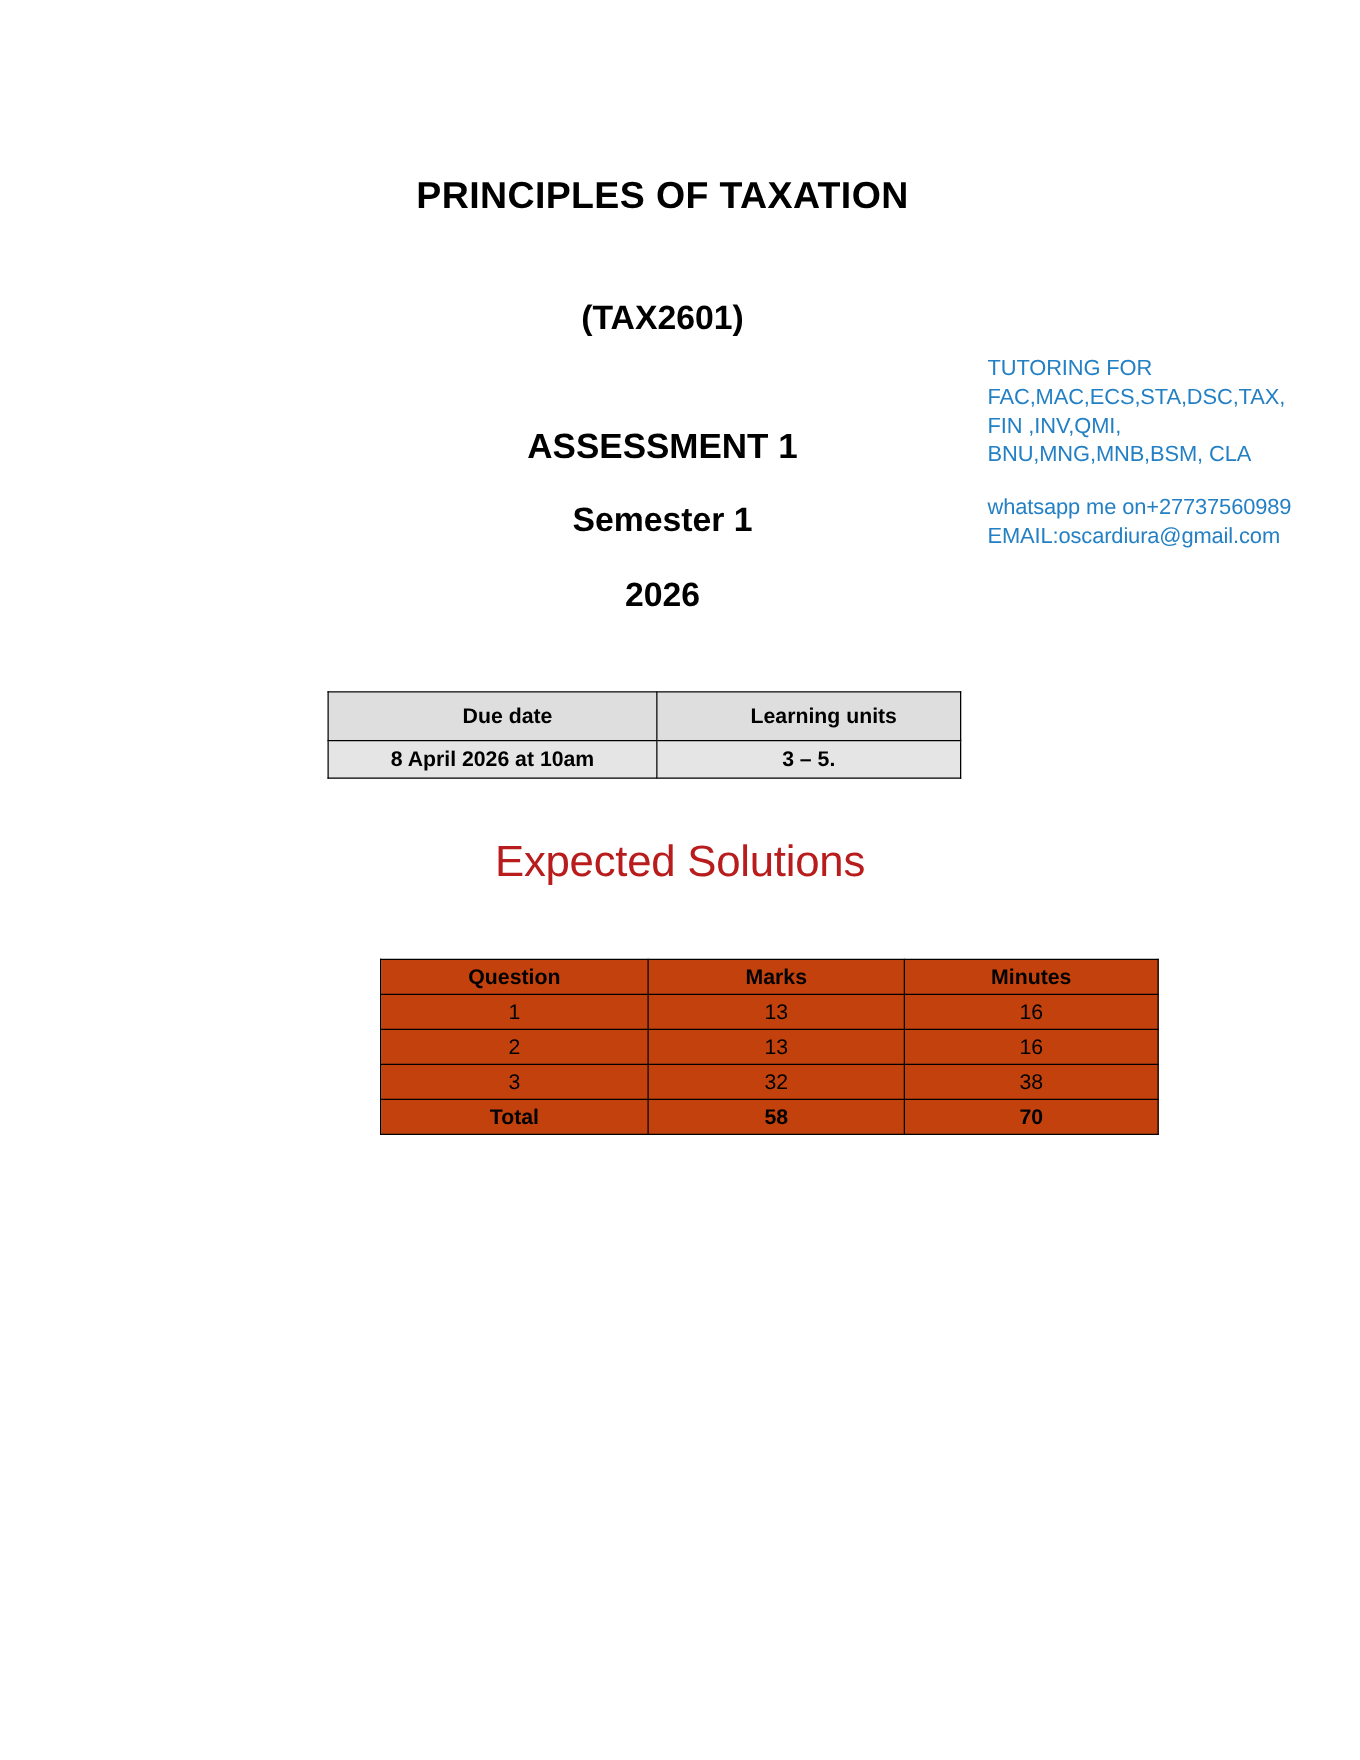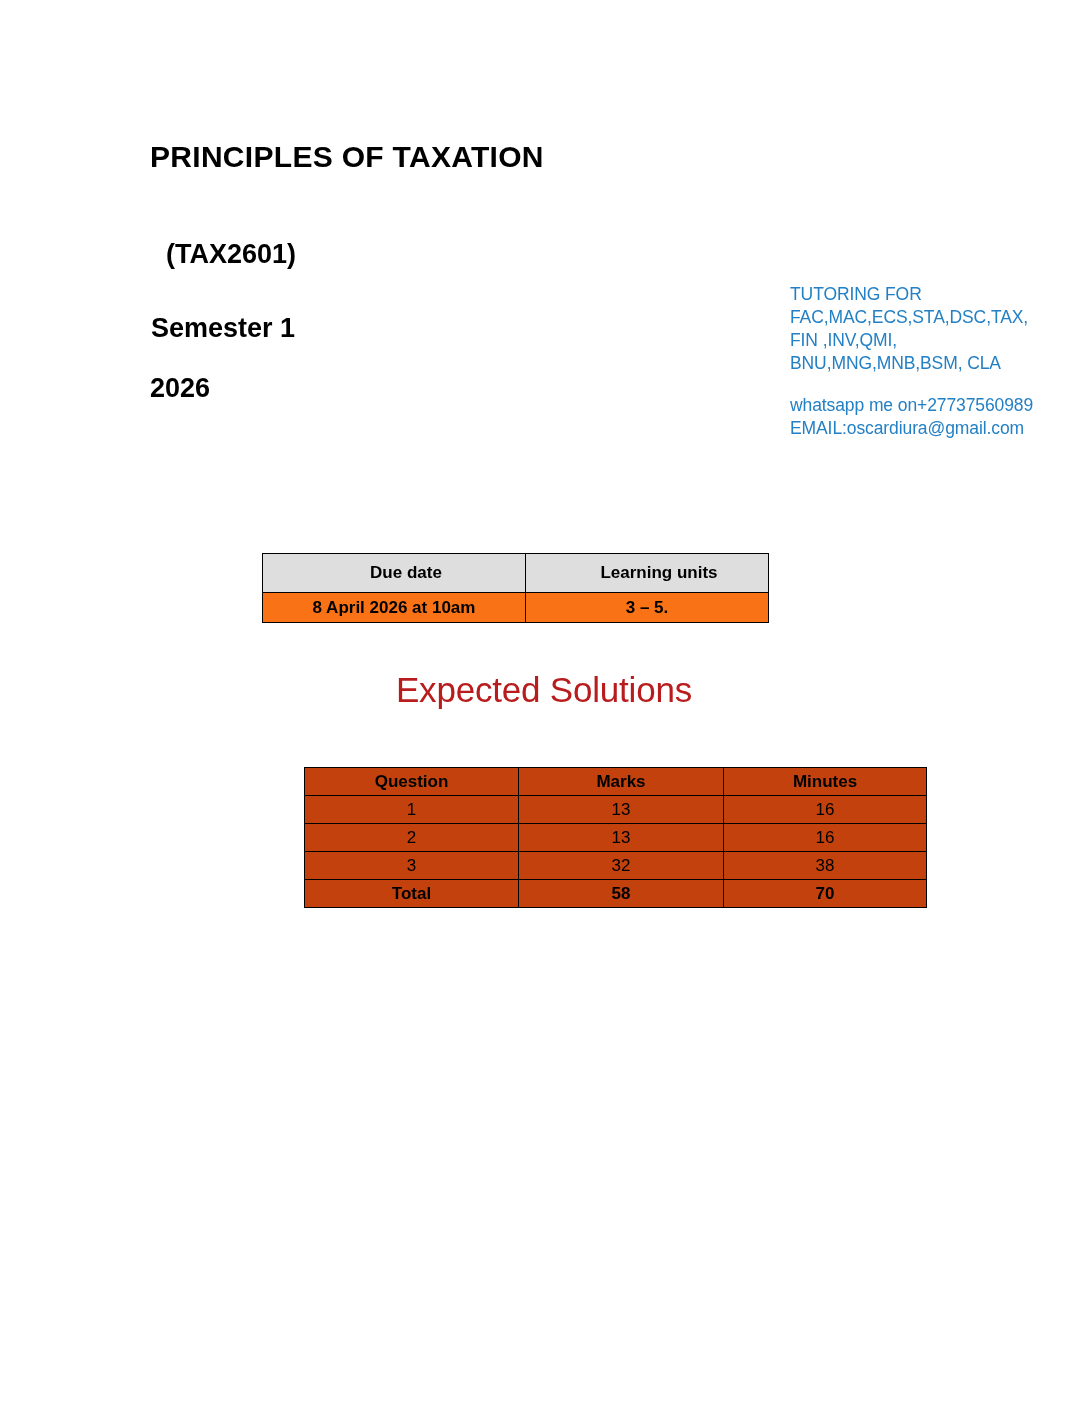--- a/index.html
+++ b/index.html
@@ -20,20 +20,21 @@
     overflow: hidden;
     margin: 0 auto;
   }
 
   
   .title-block {
     position: absolute;
     left: 150px;
     top: 140px;
     width: 760px;
+    text-align: center;
   }
   .doc-title {
     font-size: 30px;
     font-weight: bold;
     letter-spacing: 0.3px;
     line-height: 1.1;
     margin: 0;
   }
   .doc-code {
     font-size: 27px;
@@ -92,21 +93,21 @@
     font-weight: bold;
     padding: 0;
   }
   .due-table thead th {
     background: #dedede;
     height: 38px;
     vertical-align: middle;
     padding-left: 24px;
   }
   .due-table tbody td {
-    background: #f97316;
+    background: #e5e5e5;
     height: 29px;
     vertical-align: middle;
   }
   .due-col-1 { width: 263px; }
   .due-col-2 { width: 243px; }
 
   
   .expected {
     position: absolute;
     left: 0;
@@ -160,20 +161,21 @@
   .para-formula { padding-bottom: 68px; }
 </style>
 </head>
 <body>
 
 <div class="page">
 
   <div class="title-block">
     <div class="doc-title">PRINCIPLES OF TAXATION</div>
     <div class="doc-code">(TAX2601)</div>
+    <div class="doc-assessment">ASSESSMENT 1</div>
     <div class="doc-semester">Semester 1</div>
     <div class="doc-year">2026</div>
   </div>
 
   <div class="tutor-box">
     <div class="line">TUTORING FOR</div>
     <div class="line">FAC,MAC,ECS,STA,DSC,TAX,</div>
     <div class="line">FIN ,INV,QMI,</div>
     <div class="line">BNU,MNG,MNB,BSM, CLA</div>
     <div class="tutor-contact">

